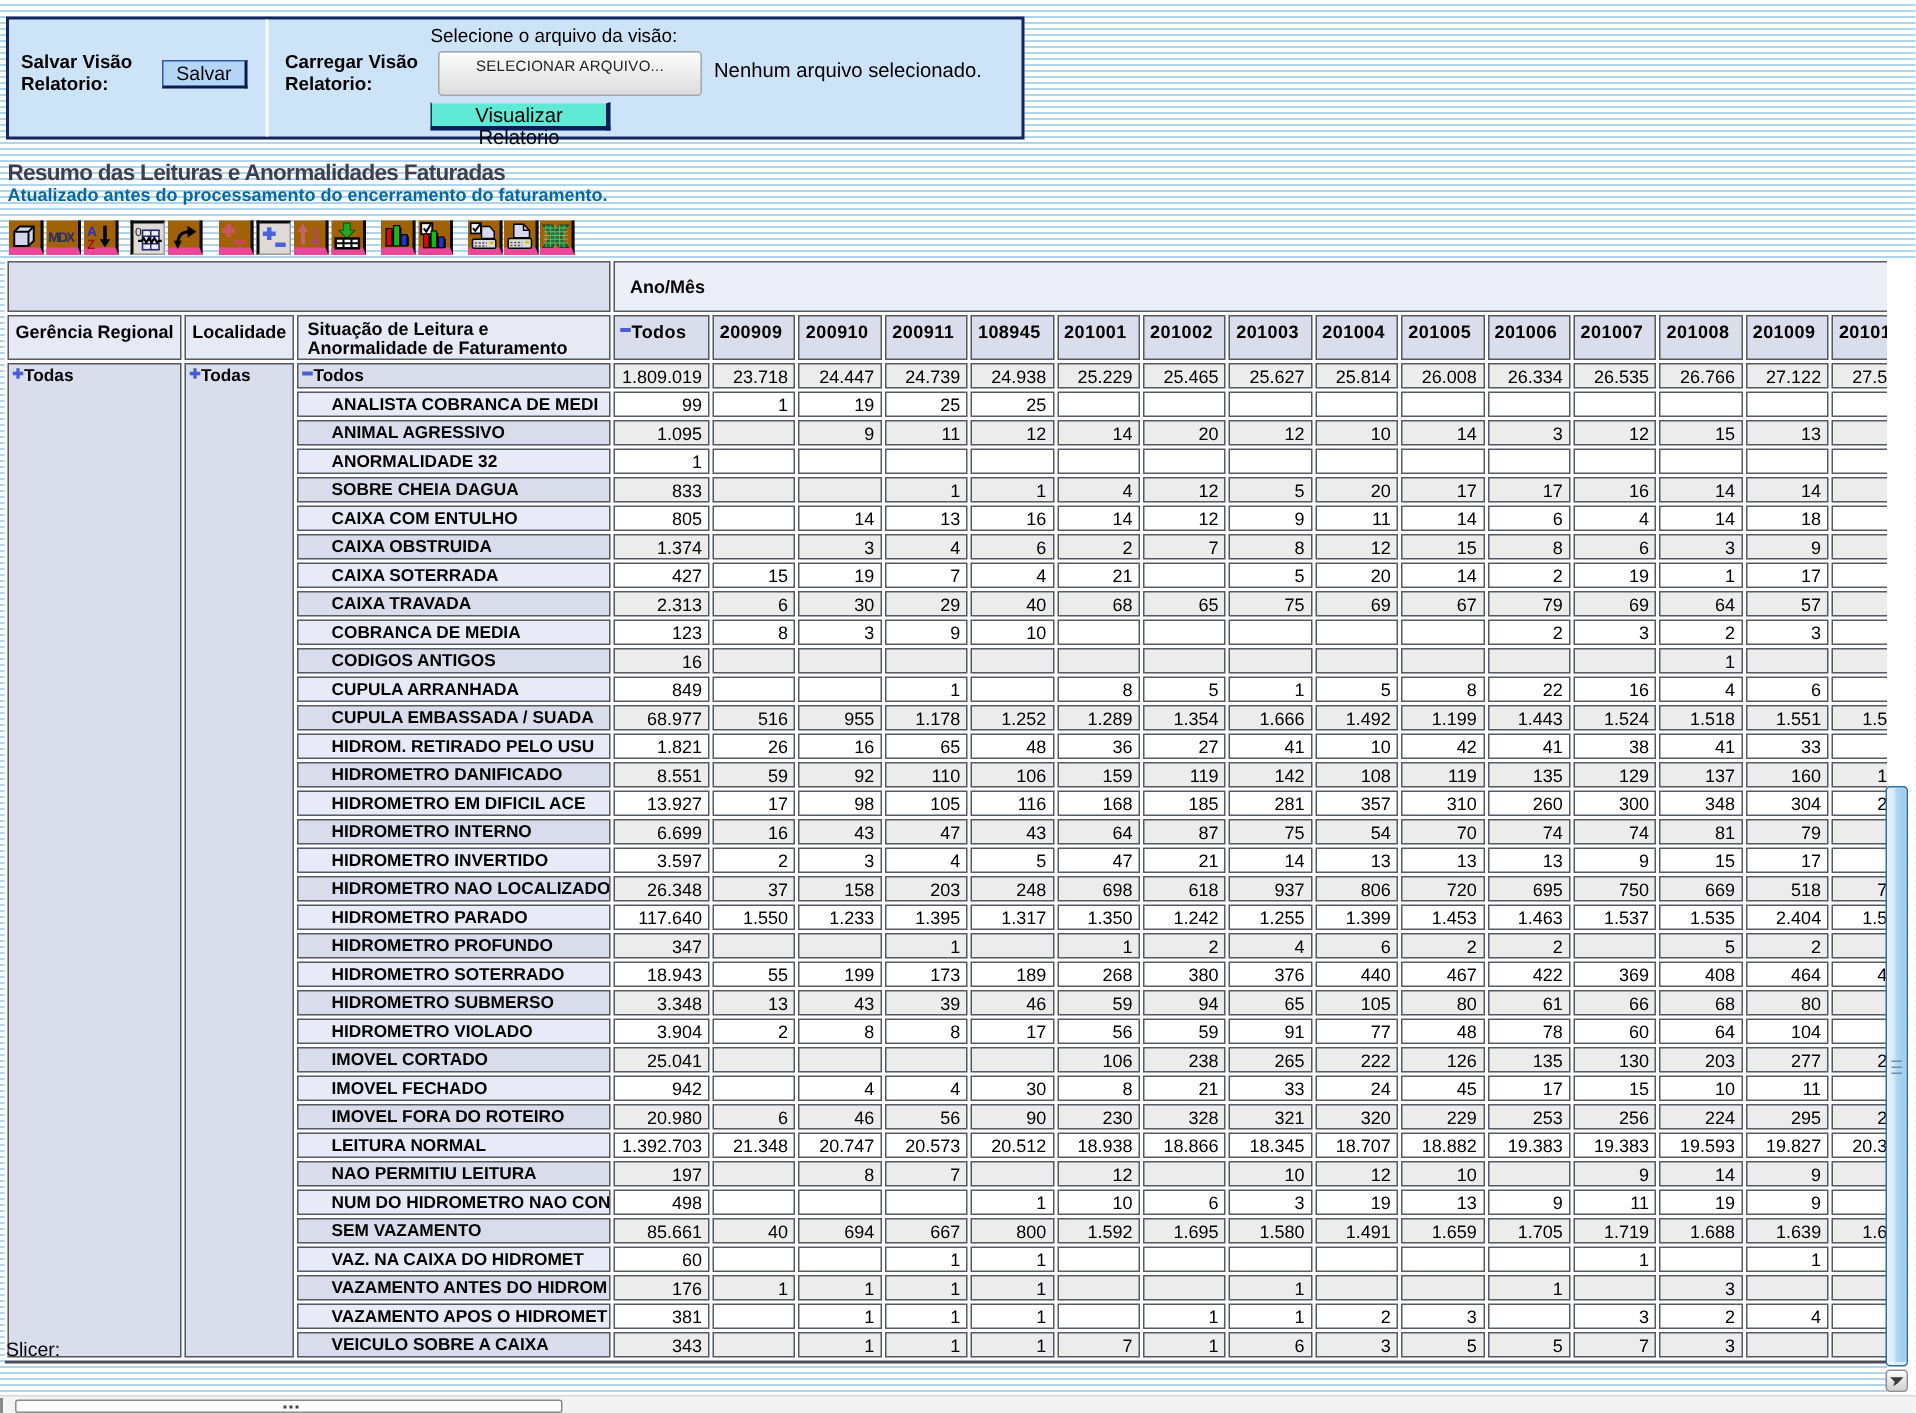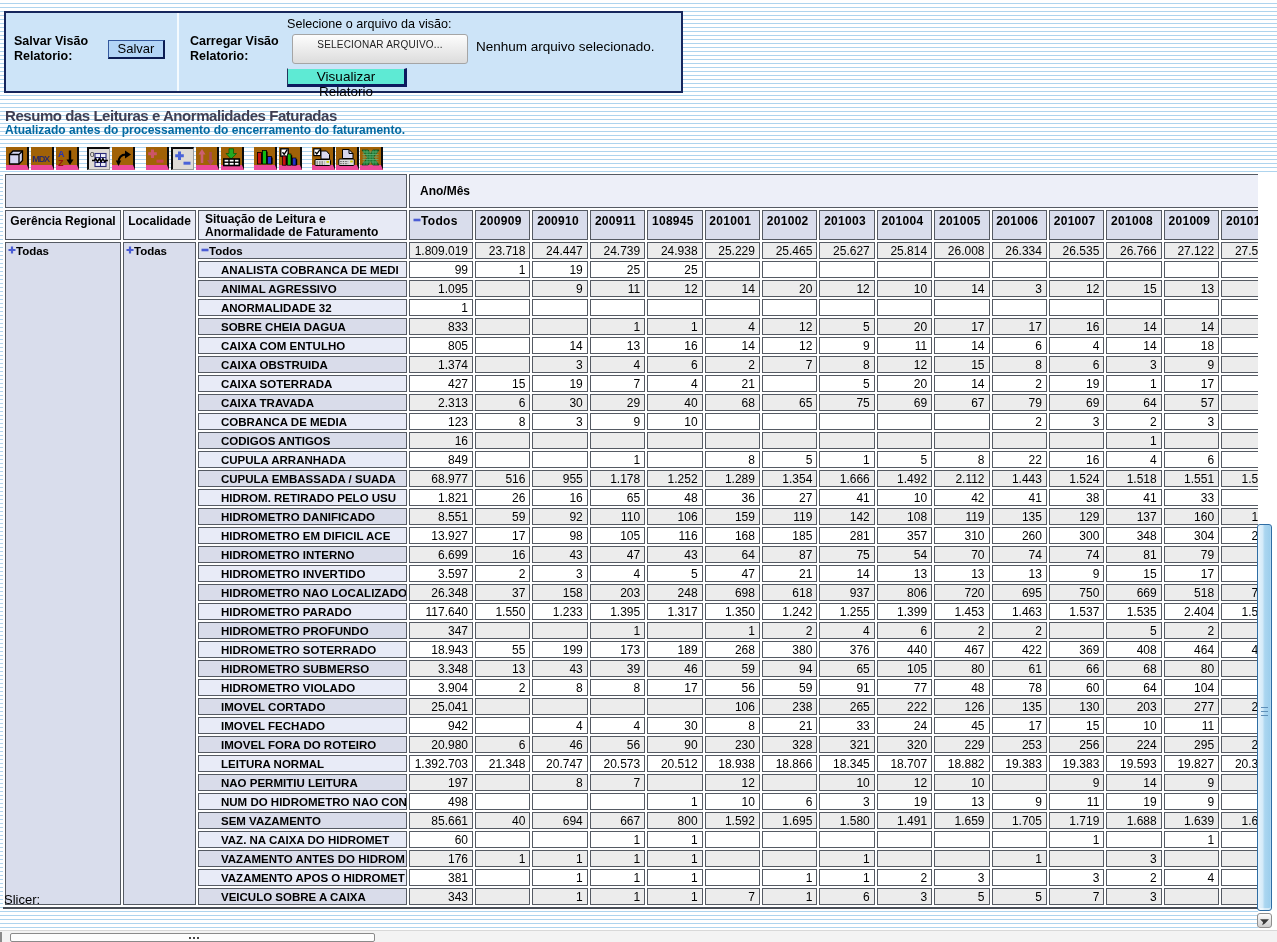--- a/index.html
+++ b/index.html
@@ -456,21 +456,21 @@
           <td class="lab le"><span class="ind">CUPULA EMBASSADA / SUADA</span></td>
           <td class="n g">68.977</td>
           <td class="n g">516</td>
           <td class="n g">955</td>
           <td class="n g">1.178</td>
           <td class="n g">1.252</td>
           <td class="n g">1.289</td>
           <td class="n g">1.354</td>
           <td class="n g">1.666</td>
           <td class="n g">1.492</td>
-          <td class="n g">2.112</td>
+          <td class="n g">1.199</td>
           <td class="n g">1.443</td>
           <td class="n g">1.524</td>
           <td class="n g">1.518</td>
           <td class="n g">1.551</td>
           <td class="n g">1.532</td>
         </tr>
 <tr class="dr">
           <td class="lab lo"><span class="ind">HIDROM. RETIRADO PELO USU</span></td>
           <td class="n w">1.821</td>
           <td class="n w">26</td>

